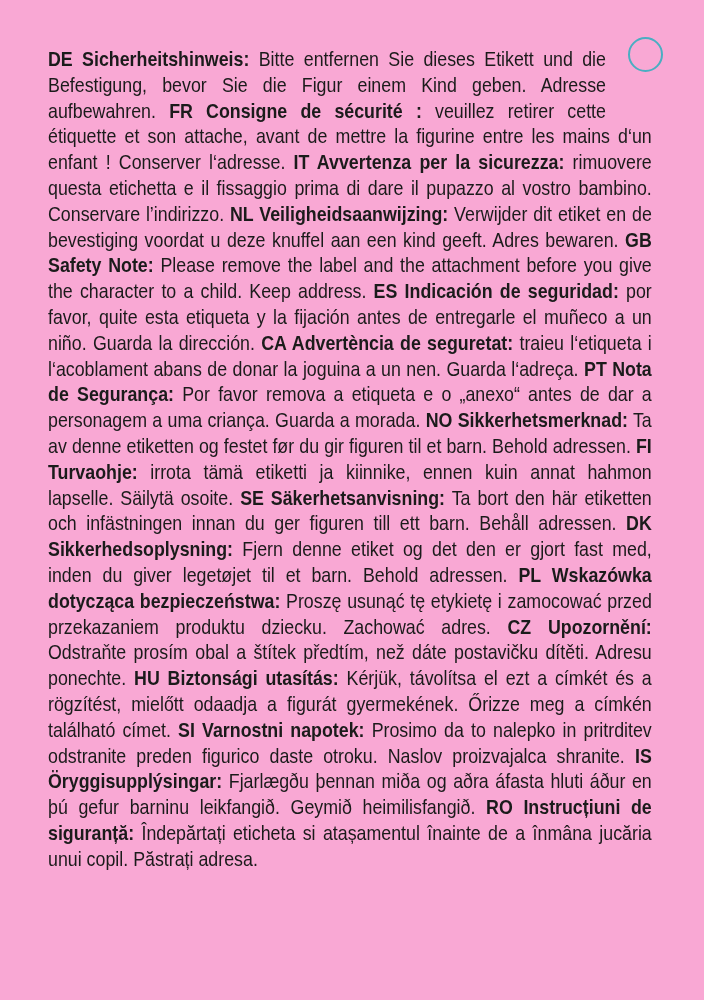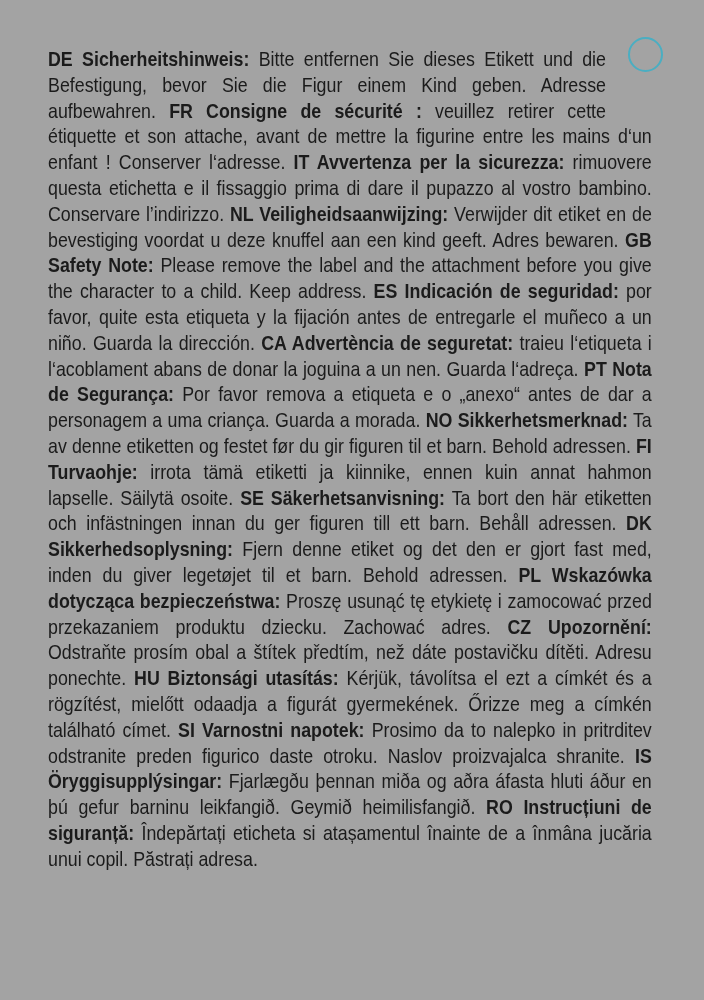--- a/index.html
+++ b/index.html
@@ -10,21 +10,21 @@
   body {
     width: 704px;
     height: 1000px;
     overflow: hidden;
     font-family: "Liberation Sans", "DejaVu Sans", sans-serif;
   }
   .page {
     position: relative;
     width: 704px;
     height: 1000px;
-    background: #a3a3a3;
+    background: #f9a8d4;
   }
   .hole-punch {
     position: absolute;
     left: 628px;
     top: 37px;
     width: 35px;
     height: 35px;
     border: 2.5px solid #4aaec2;
     border-radius: 50%;
     box-sizing: border-box;

